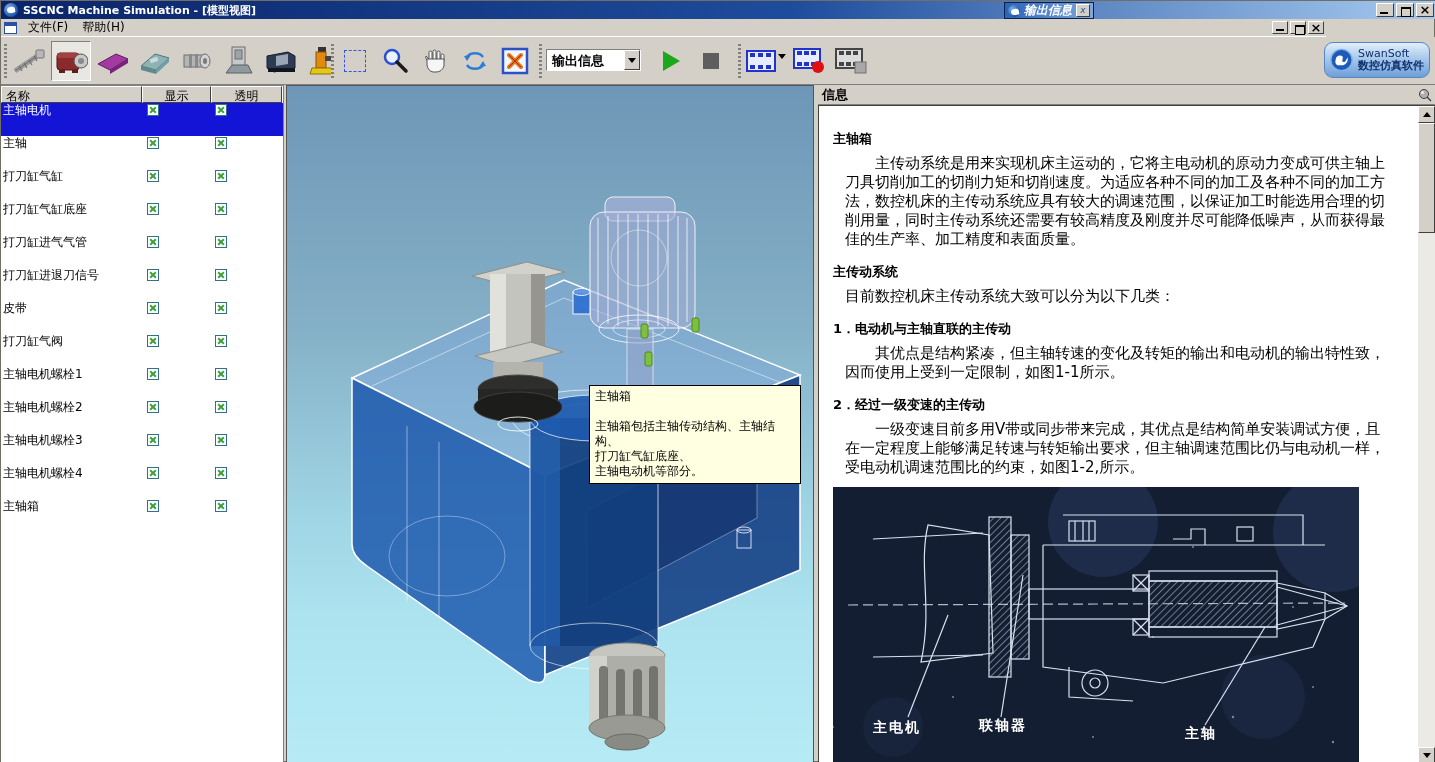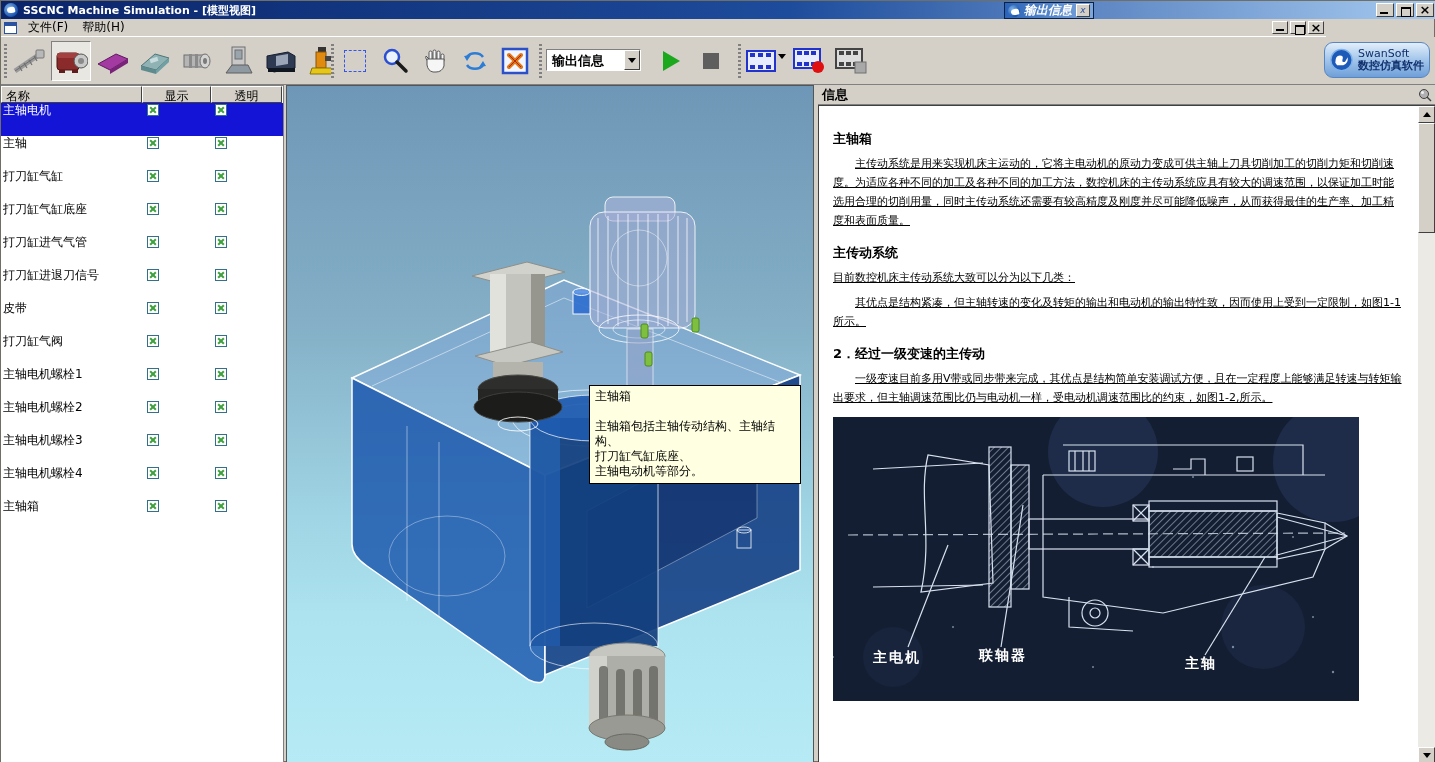--- a/index.html
+++ b/index.html
@@ -100,21 +100,21 @@
   
   .info-panel { position:absolute; left:817px; top:0; width:618px; height:678px; }
   .ip-head { height:20px; background:#D4D0C8; display:flex; align-items:center;
     border-bottom:1px solid #808080; padding:0 4px; }
   .ip-title { font-size:13px; font-weight:bold; flex:1; }
   .ip-body { position:absolute; left:0; top:20px; width:618px; height:658px; background:#fff;
     border:1px solid #404040; overflow:hidden; }
   .ip-content { position:absolute; left:0; top:0; width:600px; height:658px; overflow:hidden;
     padding:10px 16px 0 14px; color:#000; }
   .info-h { font-size:13px; font-weight:bold; margin:14px 0 6px; }
-  .info-p { font-size:11px; line-height:19px; margin:6px 0;text-decoration:underline; }
+  .info-p { font-size:15px; line-height:19px; margin:6px 12px; }
   .info-p.ind { text-indent:2em; }
   .figure { position:relative; width:526px; height:284px; margin-top:10px; }
   .fig-label { position:absolute; color:#fff; font-size:14px; font-weight:bold; letter-spacing:2px; }
 
   
   .sbar { position:absolute; right:0; top:0; width:17px; height:658px; background:#ECEAE4; }
   .sbtn { position:absolute; left:0; width:17px; height:17px; background:#D4D0C8; border:1px solid;
     border-color:#fff #404040 #404040 #fff; display:flex; align-items:center; justify-content:center; }
   .sbtn.up { top:0; } .sbtn.down { bottom:0; }
   .tri-up-s { width:0; height:0; border-left:4px solid transparent; border-right:4px solid transparent; border-bottom:5px solid #000; }
@@ -534,20 +534,21 @@
           <line x1="9" y1="9" x2="13" y2="13" stroke="#404040" stroke-width="1.5"></line>
         </svg>
       </div>
       <div class="ip-body">
         <div class="ip-content">
           <div>
               <div class="info-h">主轴箱</div>
               <div class="info-p ind">主传动系统是用来实现机床主运动的，它将主电动机的原动力变成可供主轴上刀具切削加工的切削力矩和切削速度。为适应各种不同的加工及各种不同的加工方法，数控机床的主传动系统应具有较大的调速范围，以保证加工时能选用合理的切削用量，同时主传动系统还需要有较高精度及刚度并尽可能降低噪声，从而获得最佳的生产率、加工精度和表面质量。</div>
               <div class="info-h">主传动系统</div>
               <div class="info-p">目前数控机床主传动系统大致可以分为以下几类：</div>
+              <div class="info-h">1．电动机与主轴直联的主传动</div>
               <div class="info-p ind">其优点是结构紧凑，但主轴转速的变化及转矩的输出和电动机的输出特性致，因而使用上受到一定限制，如图1-1所示。</div>
               <div class="info-h">2．经过一级变速的主传动</div>
               <div class="info-p ind">一级变速目前多用V带或同步带来完成，其优点是结构简单安装调试方便，且在一定程度上能够满足转速与转矩输出要求，但主轴调速范围比仍与电动机一样，受电动机调速范围比的约束，如图1-2,所示。</div>
             </div>
 
           <div class="figure">
             <svg width="526" height="284" viewBox="0 0 526 284">
               <defs>
                 <pattern id="hatch" width="5" height="5" patternTransform="rotate(45)" patternUnits="userSpaceOnUse">
                   <line x1="0" y1="0" x2="0" y2="5" stroke="#C8D4E4" stroke-width="1"></line>

